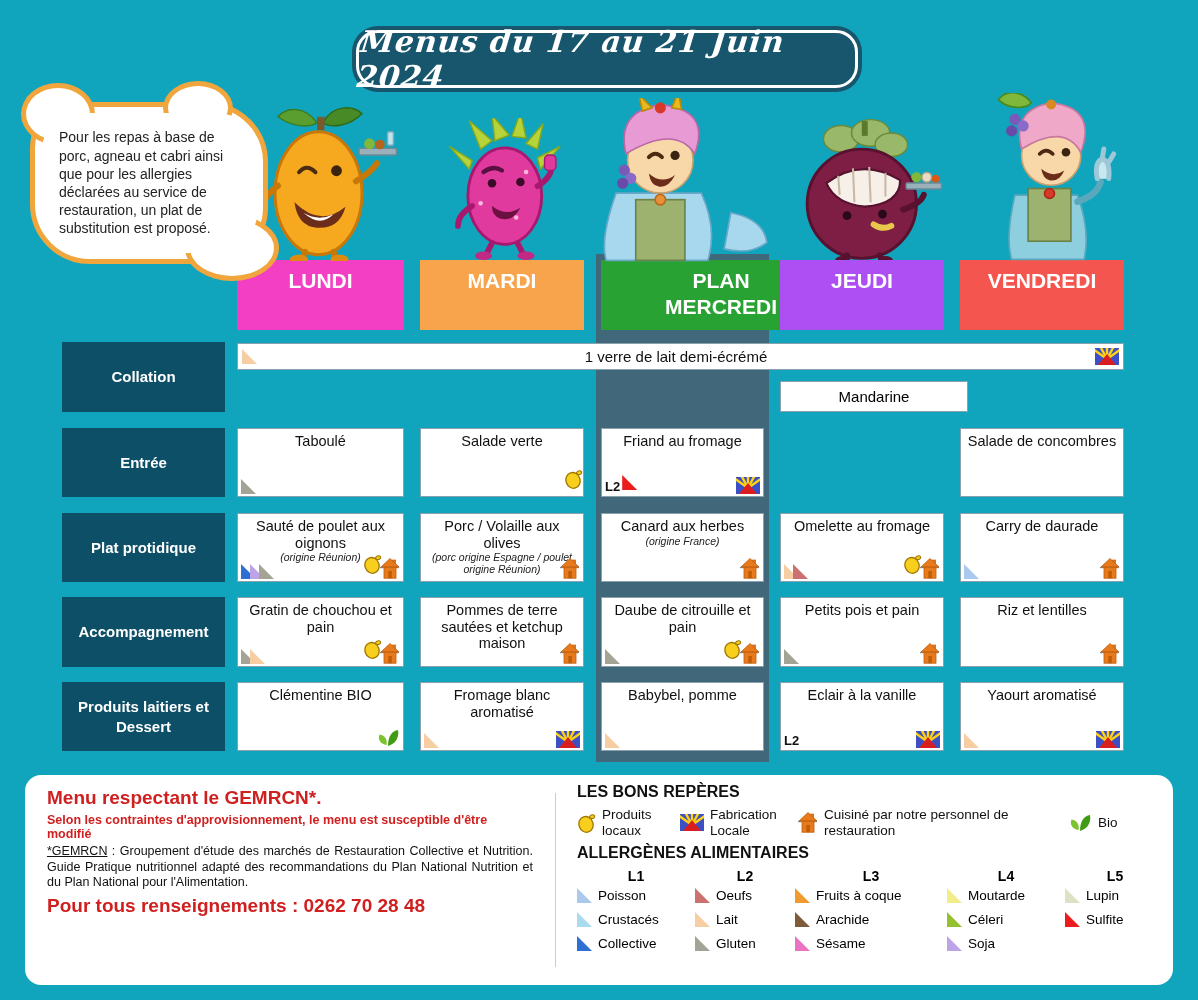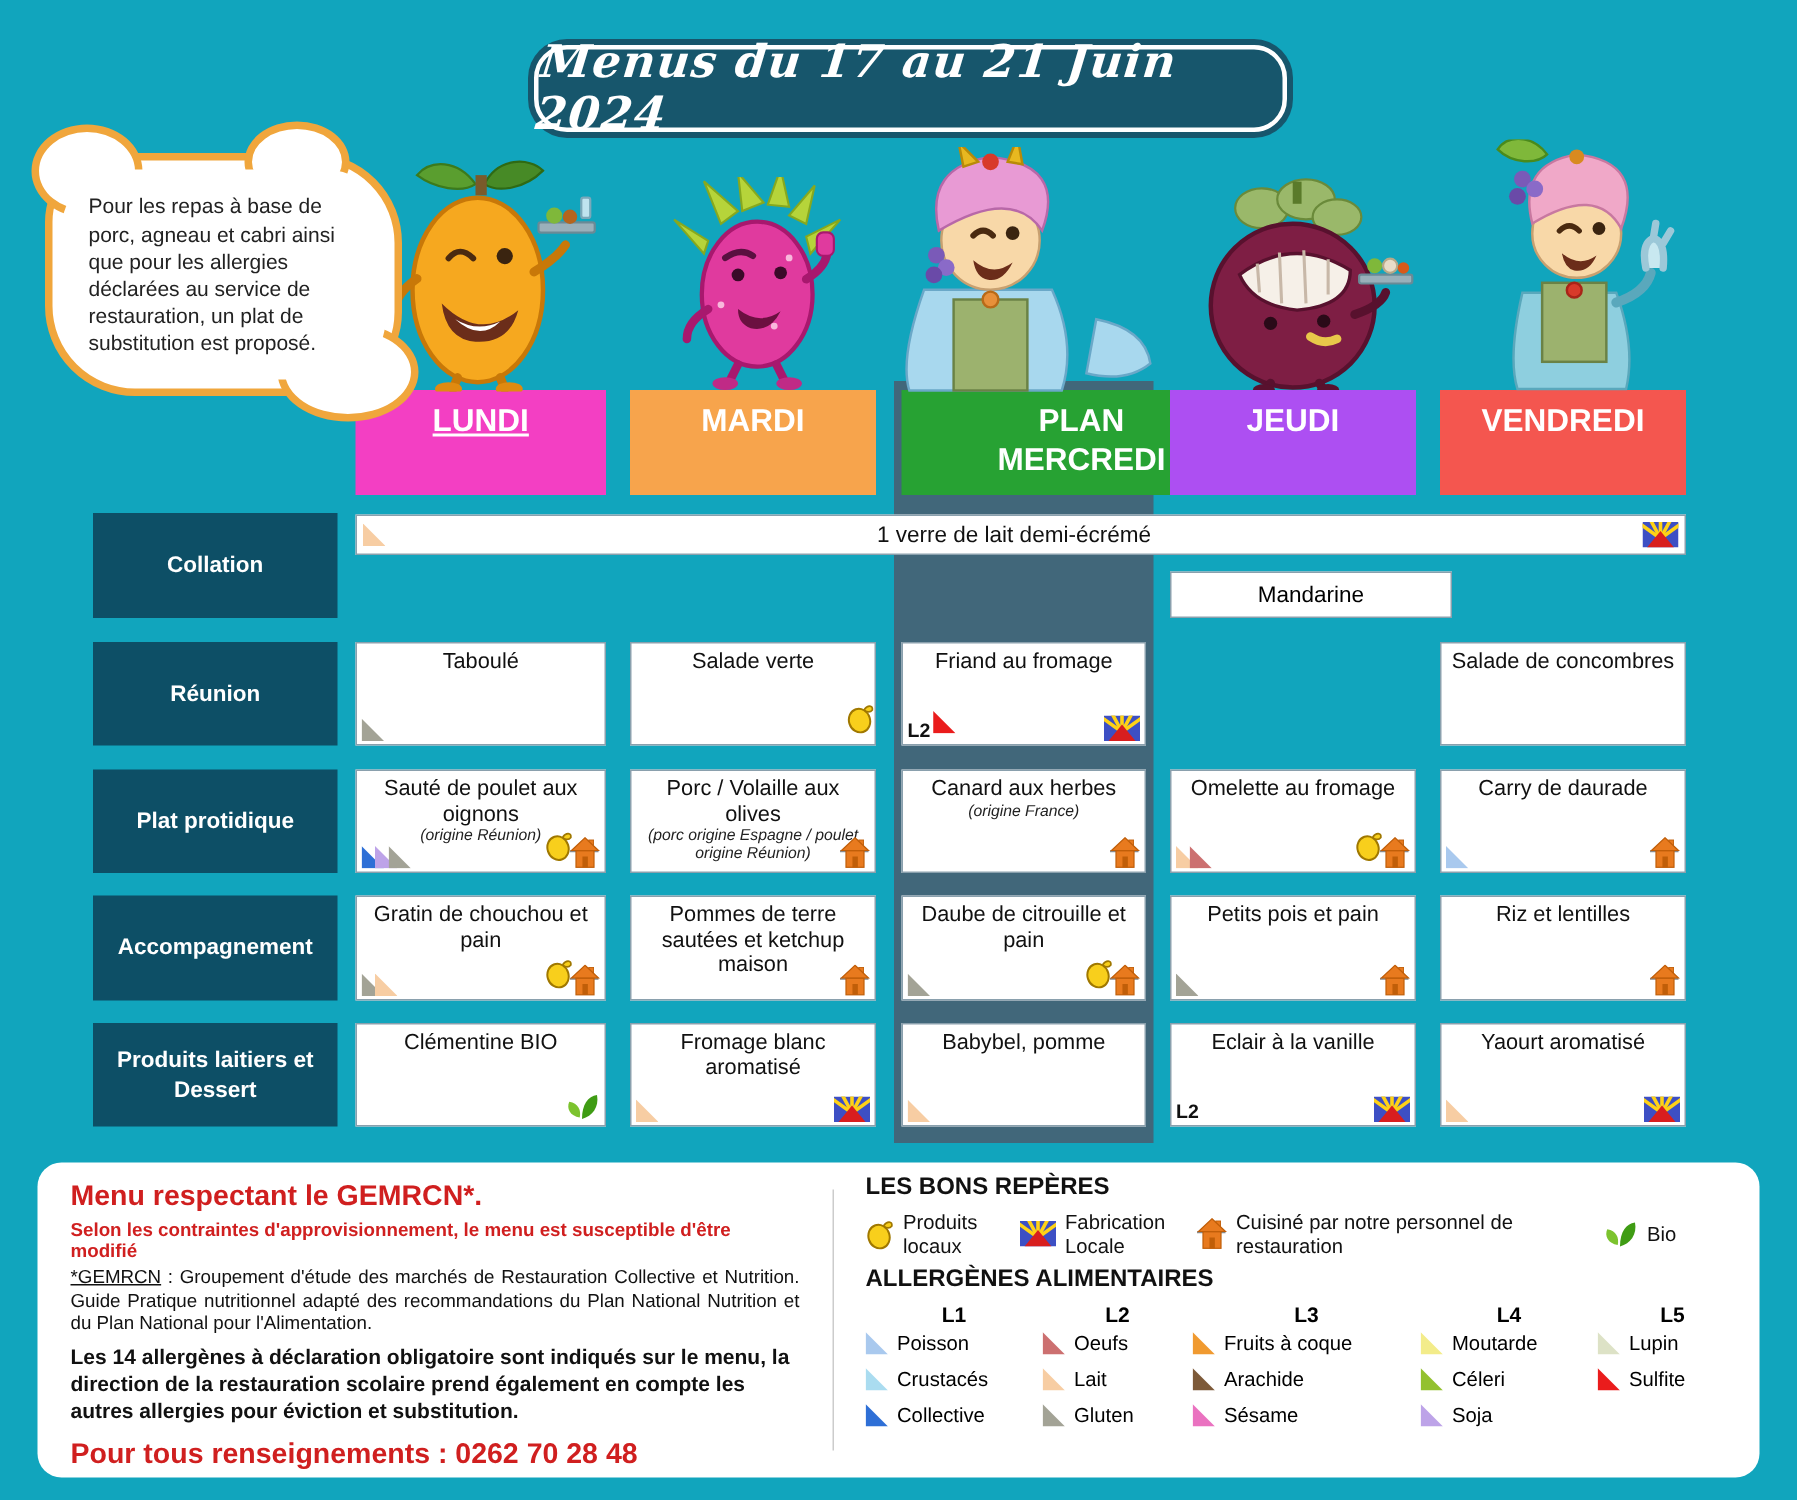--- a/index.html
+++ b/index.html
@@ -207,38 +207,38 @@
       <circle cx="18" cy="23" r="3.4" fill="#6a4aa8"></circle>
     <circle cx="42" cy="7" r="3" fill="#d88a20"></circle>
     <path d="M35 37 q4 -4 8 0" stroke="#4a2a10" stroke-width="2.2" fill="none" stroke-linecap="round"></path>
     <circle cx="51" cy="36" r="2.6" fill="#3a2410"></circle>
     <path d="M36 46 q7 6 14 1 q-3 7 -9 6 q-4 -1 -5 -7z" fill="#6b2d1a"></path>
     <circle cx="41" cy="61" r="3" fill="#d83a2a" stroke="#a82418"></circle>
     <path d="M58 66 Q70 62 72 54" stroke="#5aa8bc" stroke-width="4" fill="none" stroke-linecap="round"></path>
     <path d="M70 52 q-2 -10 3 -12 q5 1 4 12 M73 40 l1 -6 M77 42 l3 -5" stroke="#9cc8d8" stroke-width="3" fill="#c8e8f0" stroke-linecap="round"></path>
   </svg>
 
-  <div class="day-header dh0" style="background: rgb(243, 63, 195); text-decoration: underline;">
+  <div class="day-header dh0" style="background: rgb(243, 63, 195);">
       <span>LUNDI</span>
     </div>
   <div class="day-header dh1" style="background: rgb(247, 164, 76);">
       <span>MARDI</span>
     </div>
   <div class="day-header dh2" style="background: rgb(39, 162, 51);">
       <span>PLAN MERCREDI</span>
     </div>
   <div class="day-header dh3" style="background: rgb(173, 79, 242);">
       <span>JEUDI</span>
     </div>
   <div class="day-header dh4" style="background: rgb(244, 86, 79);">
       <span>VENDREDI</span>
     </div>
 
   <div class="row-label rl0">Collation</div>
-  <div class="row-label rl1">Réunion</div>
+  <div class="row-label rl1">Entrée</div>
   <div class="row-label rl2">Plat protidique</div>
   <div class="row-label rl3">Accompagnement</div>
   <div class="row-label rl4">Produits laitiers et Dessert</div>
 
   <div class="collation-bar">
     <span class="ic-inline">
         <span class="tri icon" style="background:#f7cda3"></span>
       </span>
     <span class="c-text">1 verre de lait demi-écrémé</span>
     <span class="ic-inline">
@@ -572,21 +572,20 @@
           </svg>
         </span>
       </div>
   </div>
 
   <div class="footer-panel">
     <div class="footer-left">
       <div class="f-heading">Menu respectant le GEMRCN*.</div>
       <div class="f-warning">Selon les contraintes d'approvisionnement, le menu est susceptible d'être modifié</div>
       <p class="f-note"><span class="f-term">*GEMRCN</span><span> : Groupement d'étude des marchés de Restauration Collective et Nutrition. Guide Pratique nutritionnel adapté des recommandations du Plan National Nutrition et du Plan National pour l'Alimentation.</span></p>
-      <p class="f-allergen">Les 14 allergènes à déclaration obligatoire sont indiqués sur le menu, la direction de la restauration scolaire prend également en compte les autres allergies pour éviction et substitution.</p>
       <div class="f-contact">Pour tous renseignements : 0262 70 28 48</div>
     </div>
     <div class="footer-divider"></div>
     <div class="footer-right">
       <div class="lg-title">LES BONS REPÈRES</div>
       <div class="br-row">
         <div class="br-item">
           <span class="icon">
               <span class="icon pl">
                 <svg width="19" height="21" viewBox="0 0 20 22">

